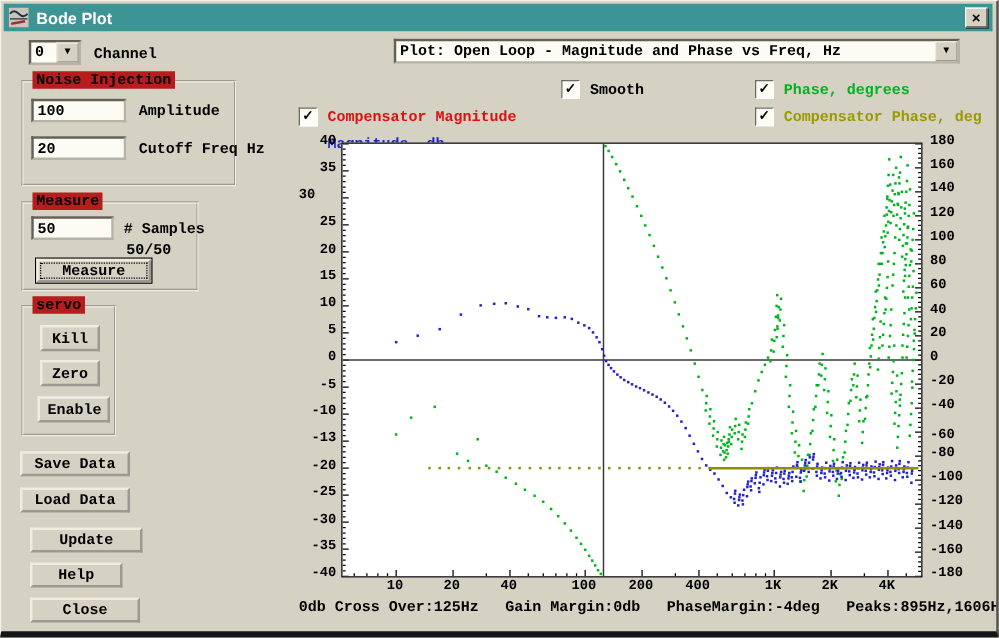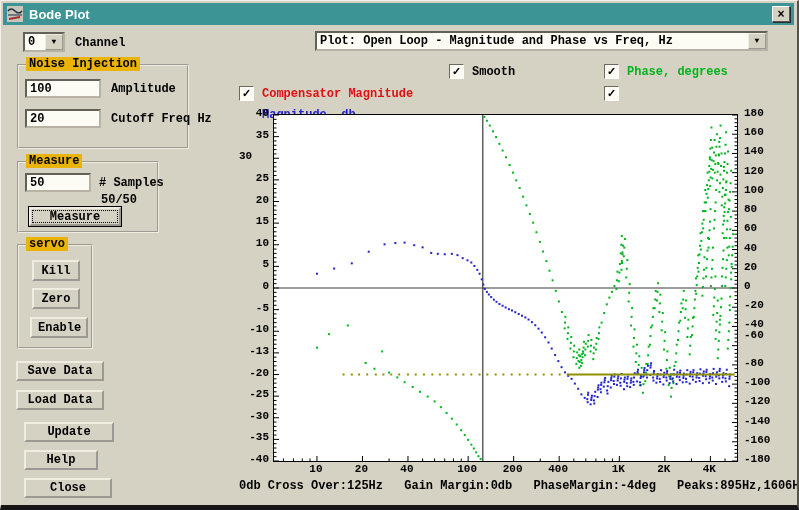--- a/index.html
+++ b/index.html
@@ -16,21 +16,21 @@
              border:1px solid;border-color:#fff #555 #555 #fff;box-shadow:1px 1px 0 #2a2a2a;
              font:bold 12px "Liberation Sans",sans-serif;line-height:14px;text-align:center;
              padding:0;cursor:pointer;}
   .lbl{position:absolute;white-space:nowrap;}
   .input{position:absolute;background:#fdfcf4;border:2px inset #b7b2a4;box-sizing:border-box;
          font:bold 12px "Liberation Mono",monospace;padding:1px 3px;color:#000;}
   .btn{position:absolute;background:#d5d1c3;border:2px outset #efece0;box-sizing:border-box;
        font:bold 12px "Liberation Mono",monospace;color:#000;cursor:pointer;text-align:center;}
   .btn.default{box-shadow:0 0 0 1px #000;outline:1px dotted #000;outline-offset:-4px;}
   .groupbox{position:absolute;border:2px groove #efece0;box-sizing:border-box;}
-  .groupbox .gtitle{position:absolute;top:-9px;left:7px;background:#eab308;padding:0 3px;
+  .groupbox .gtitle{position:absolute;top:-9px;left:7px;background:#b91c1c;padding:0 3px;
                     white-space:nowrap;}
   .combo{position:absolute;background:#fdfcf4;border:2px inset #b7b2a4;box-sizing:border-box;
          display:flex;align-items:center;}
   .combo .val{flex:1;padding:0 3px;white-space:nowrap;overflow:hidden;}
   .combo .arrow{width:16px;align-self:stretch;background:#d5d1c3;border:1px outset #efece0;
                 font-size:8px;line-height:14px;text-align:center;cursor:pointer;}
   .checkbox{position:absolute;display:flex;align-items:center;cursor:pointer;}
   .checkbox .box{width:13px;height:13px;background:#fdfcf4;border:1px solid;
                  border-color:#6e6a60 #fff #fff #6e6a60;font:bold 11px "Liberation Sans",sans-serif;
                  line-height:12px;text-align:center;color:#000;}
@@ -113,20 +113,21 @@
   <div class="checkbox" style="left:603px;top:63px;">
     <span class="box">✓</span>
     <span class="cblbl" style="color: rgb(0, 180, 30);">Phase, degrees</span>
   </div>
   <div class="checkbox" style="left:238px;top:85px;">
     <span class="box">✓</span>
     <span class="cblbl" style="color: rgb(221, 17, 17);">Compensator Magnitude</span>
   </div>
   <div class="checkbox" style="left:603px;top:85px;">
     <span class="box">✓</span>
+    <span class="cblbl" style="color: rgb(154, 154, 0);">Compensator Phase, deg</span>
   </div>
 
   <div id="plot">
     <svg id="plot-svg" width="463" height="346" viewBox="0 0 463 346">
         <line x1="0" y1="346" x2="5" y2="346" stroke="#000" stroke-width="1"></line>
         <line x1="0" y1="341.675" x2="2.5" y2="341.675" stroke="#000" stroke-width="1"></line>
         <line x1="0" y1="337.34999999999997" x2="2.5" y2="337.34999999999997" stroke="#000" stroke-width="1"></line>
         <line x1="0" y1="333.02500000000003" x2="2.5" y2="333.02500000000003" stroke="#000" stroke-width="1"></line>
         <line x1="0" y1="328.7" x2="2.5" y2="328.7" stroke="#000" stroke-width="1"></line>
         <line x1="0" y1="324.375" x2="5" y2="324.375" stroke="#000" stroke-width="1"></line>
@@ -1010,21 +1011,21 @@
       <span class="ticklabel" style="position: absolute; left: 743px; top: 144.444px;">140</span>
       <span class="ticklabel" style="position: absolute; left: 743px; top: 163.667px;">120</span>
       <span class="ticklabel" style="position: absolute; left: 743px; top: 182.889px;">100</span>
       <span class="ticklabel" style="position: absolute; left: 743px; top: 202.111px;">80</span>
       <span class="ticklabel" style="position: absolute; left: 743px; top: 221.333px;">60</span>
       <span class="ticklabel" style="position: absolute; left: 743px; top: 240.556px;">40</span>
       <span class="ticklabel" style="position: absolute; left: 743px; top: 259.778px;">20</span>
       <span class="ticklabel" style="position: absolute; left: 743px; top: 279px;">0</span>
       <span class="ticklabel" style="position: absolute; left: 743px; top: 298.222px;">-20</span>
       <span class="ticklabel" style="position: absolute; left: 743px; top: 317.444px;">-40</span>
-      <span class="ticklabel" style="position: absolute; left: 743px; top: 328px;">-60</span>
+      <span class="ticklabel" style="position: absolute; left: 743px; top: 341px;">-60</span>
       <span class="ticklabel" style="position: absolute; left: 743px; top: 355.889px;">-80</span>
       <span class="ticklabel" style="position: absolute; left: 743px; top: 375.111px;">-100</span>
       <span class="ticklabel" style="position: absolute; left: 743px; top: 394.333px;">-120</span>
       <span class="ticklabel" style="position: absolute; left: 743px; top: 413.556px;">-140</span>
       <span class="ticklabel" style="position: absolute; left: 743px; top: 432.778px;">-160</span>
       <span class="ticklabel" style="position: absolute; left: 743px; top: 452px;">-180</span>
     </div>
     <div id="xlabels">
       <span class="ticklabel" style="position: absolute; left: 299.941px; width: 30px; text-align: center; top: 462px;">10</span>
       <span class="ticklabel" style="position: absolute; left: 345.457px; width: 30px; text-align: center; top: 462px;">20</span>

